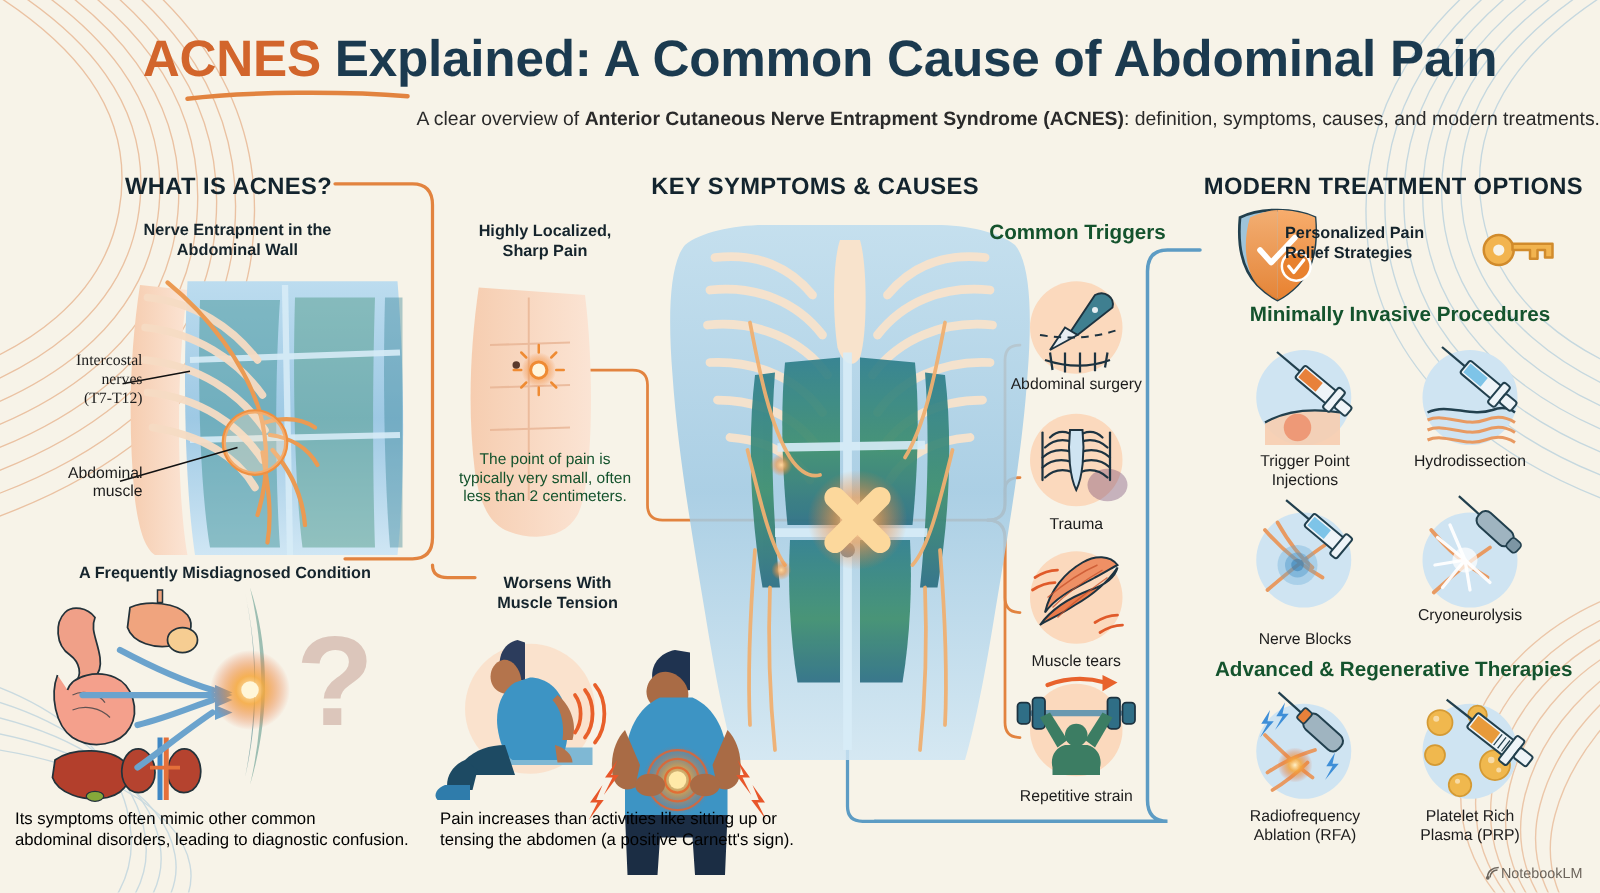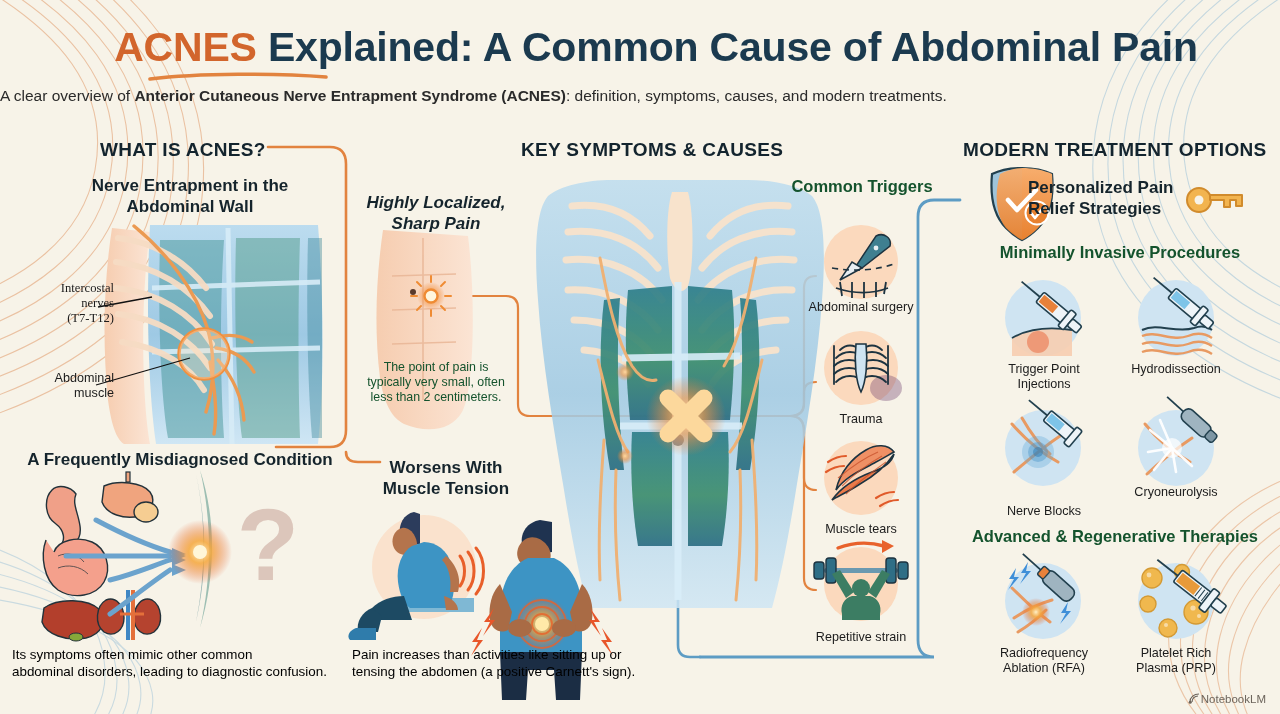--- a/index.html
+++ b/index.html
@@ -25,21 +25,21 @@
   }
   .title .orange { color:#d2652c; }
   .title .navy   { color:#1b3a4f; }
 
   .title-underline {
     position:absolute; top:72px; left:148px; width:180px; height:9px;
   }
 
   .subtitle {
     position:absolute; top:87px; left:0; width:1280px;
-    text-align:left;
+    text-align:right;
     font-size:15.5px;
     color:#2a2a2a;
     white-space:nowrap;
   }
   .subtitle b { font-weight:bold; }
 
   
   .sec-head {
     position:absolute;
     font-size:19px;
@@ -48,21 +48,21 @@
     color:#13242e;
     white-space:nowrap;
   }
   #head-left  { left:100px;  top:139px; }
   #head-mid   { left:521px;  top:139px; }
   #head-right { left:963px;  top:139px; }
 
   
   .blk-title {
     position:absolute;
-    font-size:17px; font-weight:bold; line-height:1.22;
+    font-size:13px; font-weight:bold; line-height:1.22;
     color:#15242c; text-align:center; white-space:pre-line;
   }
   .blk-cap {
     position:absolute;
     font-size:13.4px; line-height:1.28;
     color:#000000; text-align:left; white-space:pre-line;
   }
   .lbl {
     position:absolute;
     font-size:12.6px; line-height:1.2;
@@ -633,21 +633,21 @@
 <div class="lbl" style="left:24px; top:281px; width:90px; text-align:right;font-family:Liberation Serif, serif;">Intercostal
 nerves
 (T7-T12)</div>
 <div class="lbl" style="left:24px; top:371px; width:90px; text-align:right;">Abdominal
 muscle</div>
 
 <div class="blk-title" style="left:20px; top:450px; width:320px;">A Frequently Misdiagnosed Condition</div>
 <div class="blk-cap" style="left:12px; top:646px; width:340px;">Its symptoms often mimic other common
 abdominal disorders, leading to diagnostic confusion.</div>
 
-<div class="blk-title" style="left:356px; top:193px; width:160px;font-style:italic;">Highly Localized,
+<div class="blk-title" style="left:356px; top:177px; width:160px;">Highly Localized,
 Sharp Pain</div>
 <div class="anno" style="left:356px; top:360px; width:160px;">The point of pain is
 typically very small, often
 less than 2 centimeters.</div>
 
 <div class="blk-title" style="left:356px; top:458px; width:180px;">Worsens With
 Muscle Tension</div>
 <div class="blk-cap" style="left:352px; top:646px; width:310px;">Pain increases than activities like sitting up or
 tensing the abdomen (a positive Carnett's sign).</div>
 

